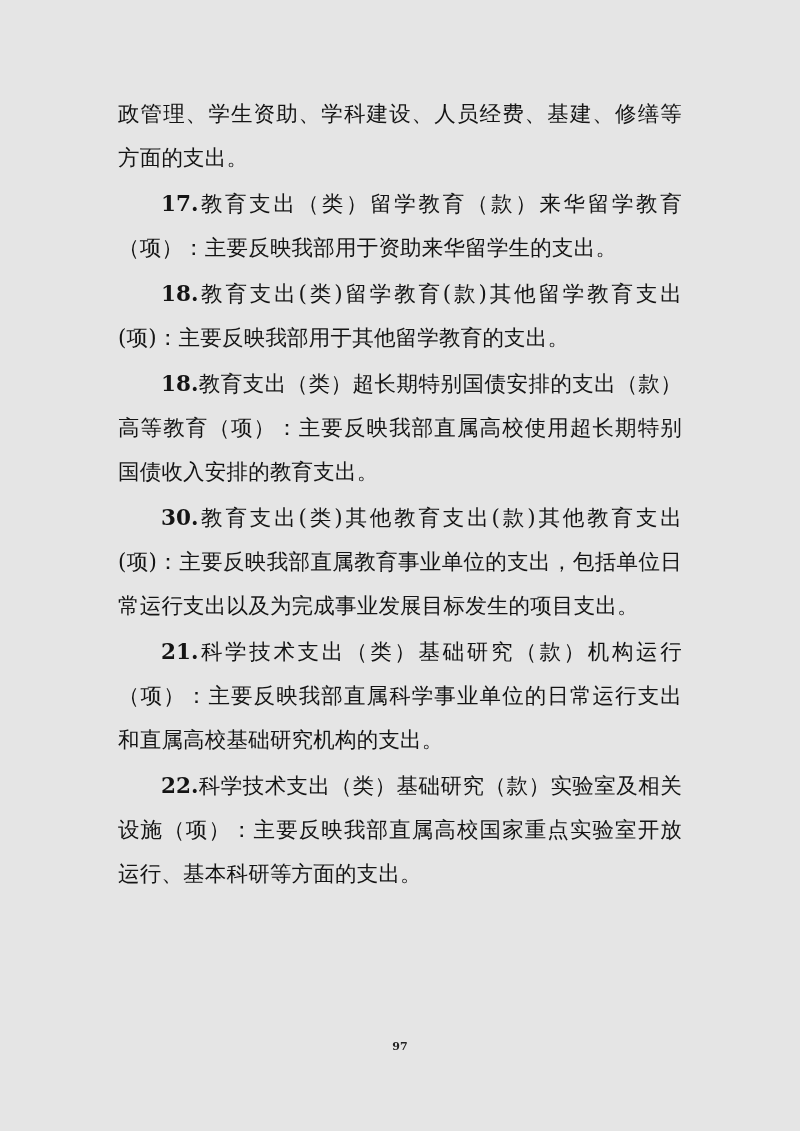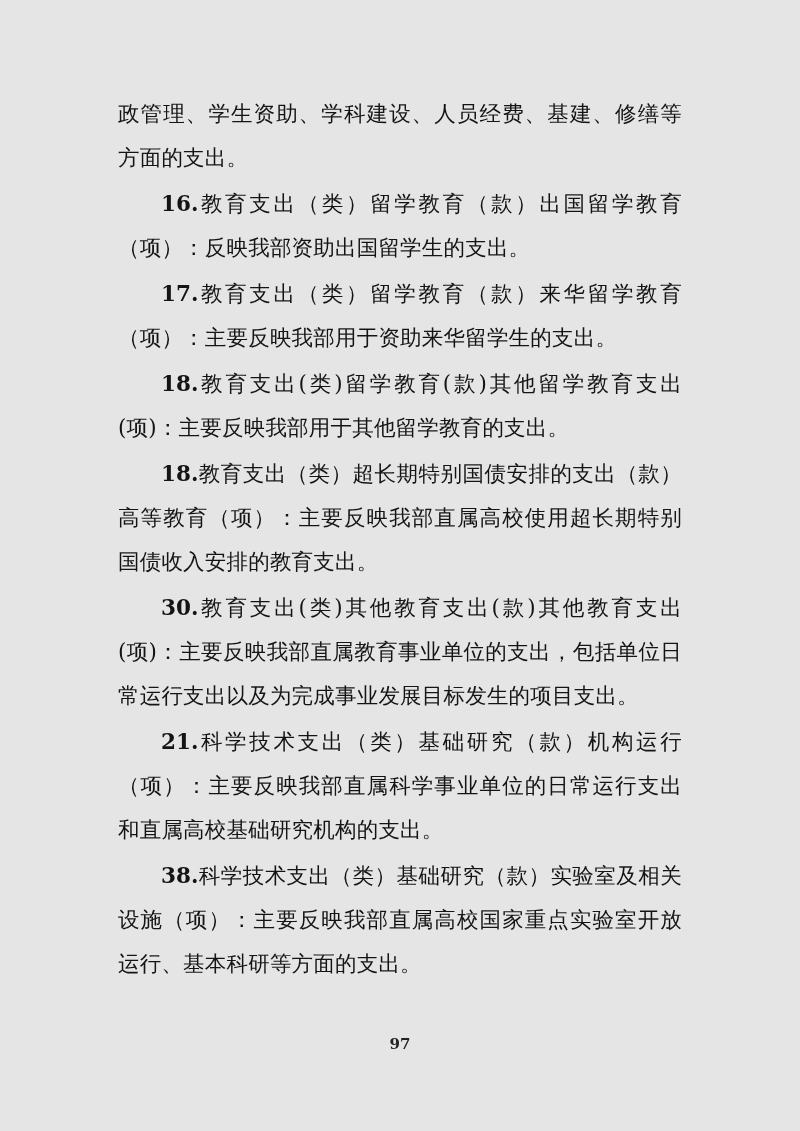--- a/index.html
+++ b/index.html
@@ -39,39 +39,36 @@
     font-weight: bold;
     font-family: "DejaVu Serif", "Liberation Serif", serif;
     letter-spacing: 0;
   }
   .page-number {
     position: absolute;
     left: 0;
     right: 0;
     bottom: 78px;
     text-align: center;
-    font-size: 15px;
+    font-size: 11px;
     font-weight: bold;
     font-family: "DejaVu Serif", "Liberation Serif", serif;
     color: #222;
   }
 </style>
 </head>
 <body>
 
 <div class="page">
 
   <p class="para">
     <span>政管理、学生资助、学科建设、人员经费、基建、修缮等方面的支出。</span>
   </p>
 
 
-  <p class="para indent">
-    <span class="num">16.</span><span>教育支出（类）留学教育（款）出国留学教育（项）：反映我部资助出国留学生的支出。</span>
-  </p>
 
   <p class="para indent">
     <span class="num">17.</span><span>教育支出（类）留学教育（款）来华留学教育（项）：主要反映我部用于资助来华留学生的支出。</span>
   </p>
 
   <p class="para indent">
     <span class="num">18.</span><span>教育支出(类)留学教育(款)其他留学教育支出(项)：主要反映我部用于其他留学教育的支出。</span>
   </p>
 
   <p class="para indent">
@@ -80,17 +77,17 @@
 
   <p class="para indent">
     <span class="num">30.</span><span>教育支出(类)其他教育支出(款)其他教育支出(项)：主要反映我部直属教育事业单位的支出，包括单位日常运行支出以及为完成事业发展目标发生的项目支出。</span>
   </p>
 
   <p class="para indent">
     <span class="num">21.</span><span>科学技术支出（类）基础研究（款）机构运行（项）：主要反映我部直属科学事业单位的日常运行支出和直属高校基础研究机构的支出。</span>
   </p>
 
   <p class="para indent">
-    <span class="num">38.</span><span>科学技术支出（类）基础研究（款）实验室及相关设施（项）：主要反映我部直属高校国家重点实验室开放运行、基本科研等方面的支出。</span>
+    <span class="num">22.</span><span>科学技术支出（类）基础研究（款）实验室及相关设施（项）：主要反映我部直属高校国家重点实验室开放运行、基本科研等方面的支出。</span>
   </p>
 
   <div class="page-number">97</div>
 </div>
 
 </body></html>

